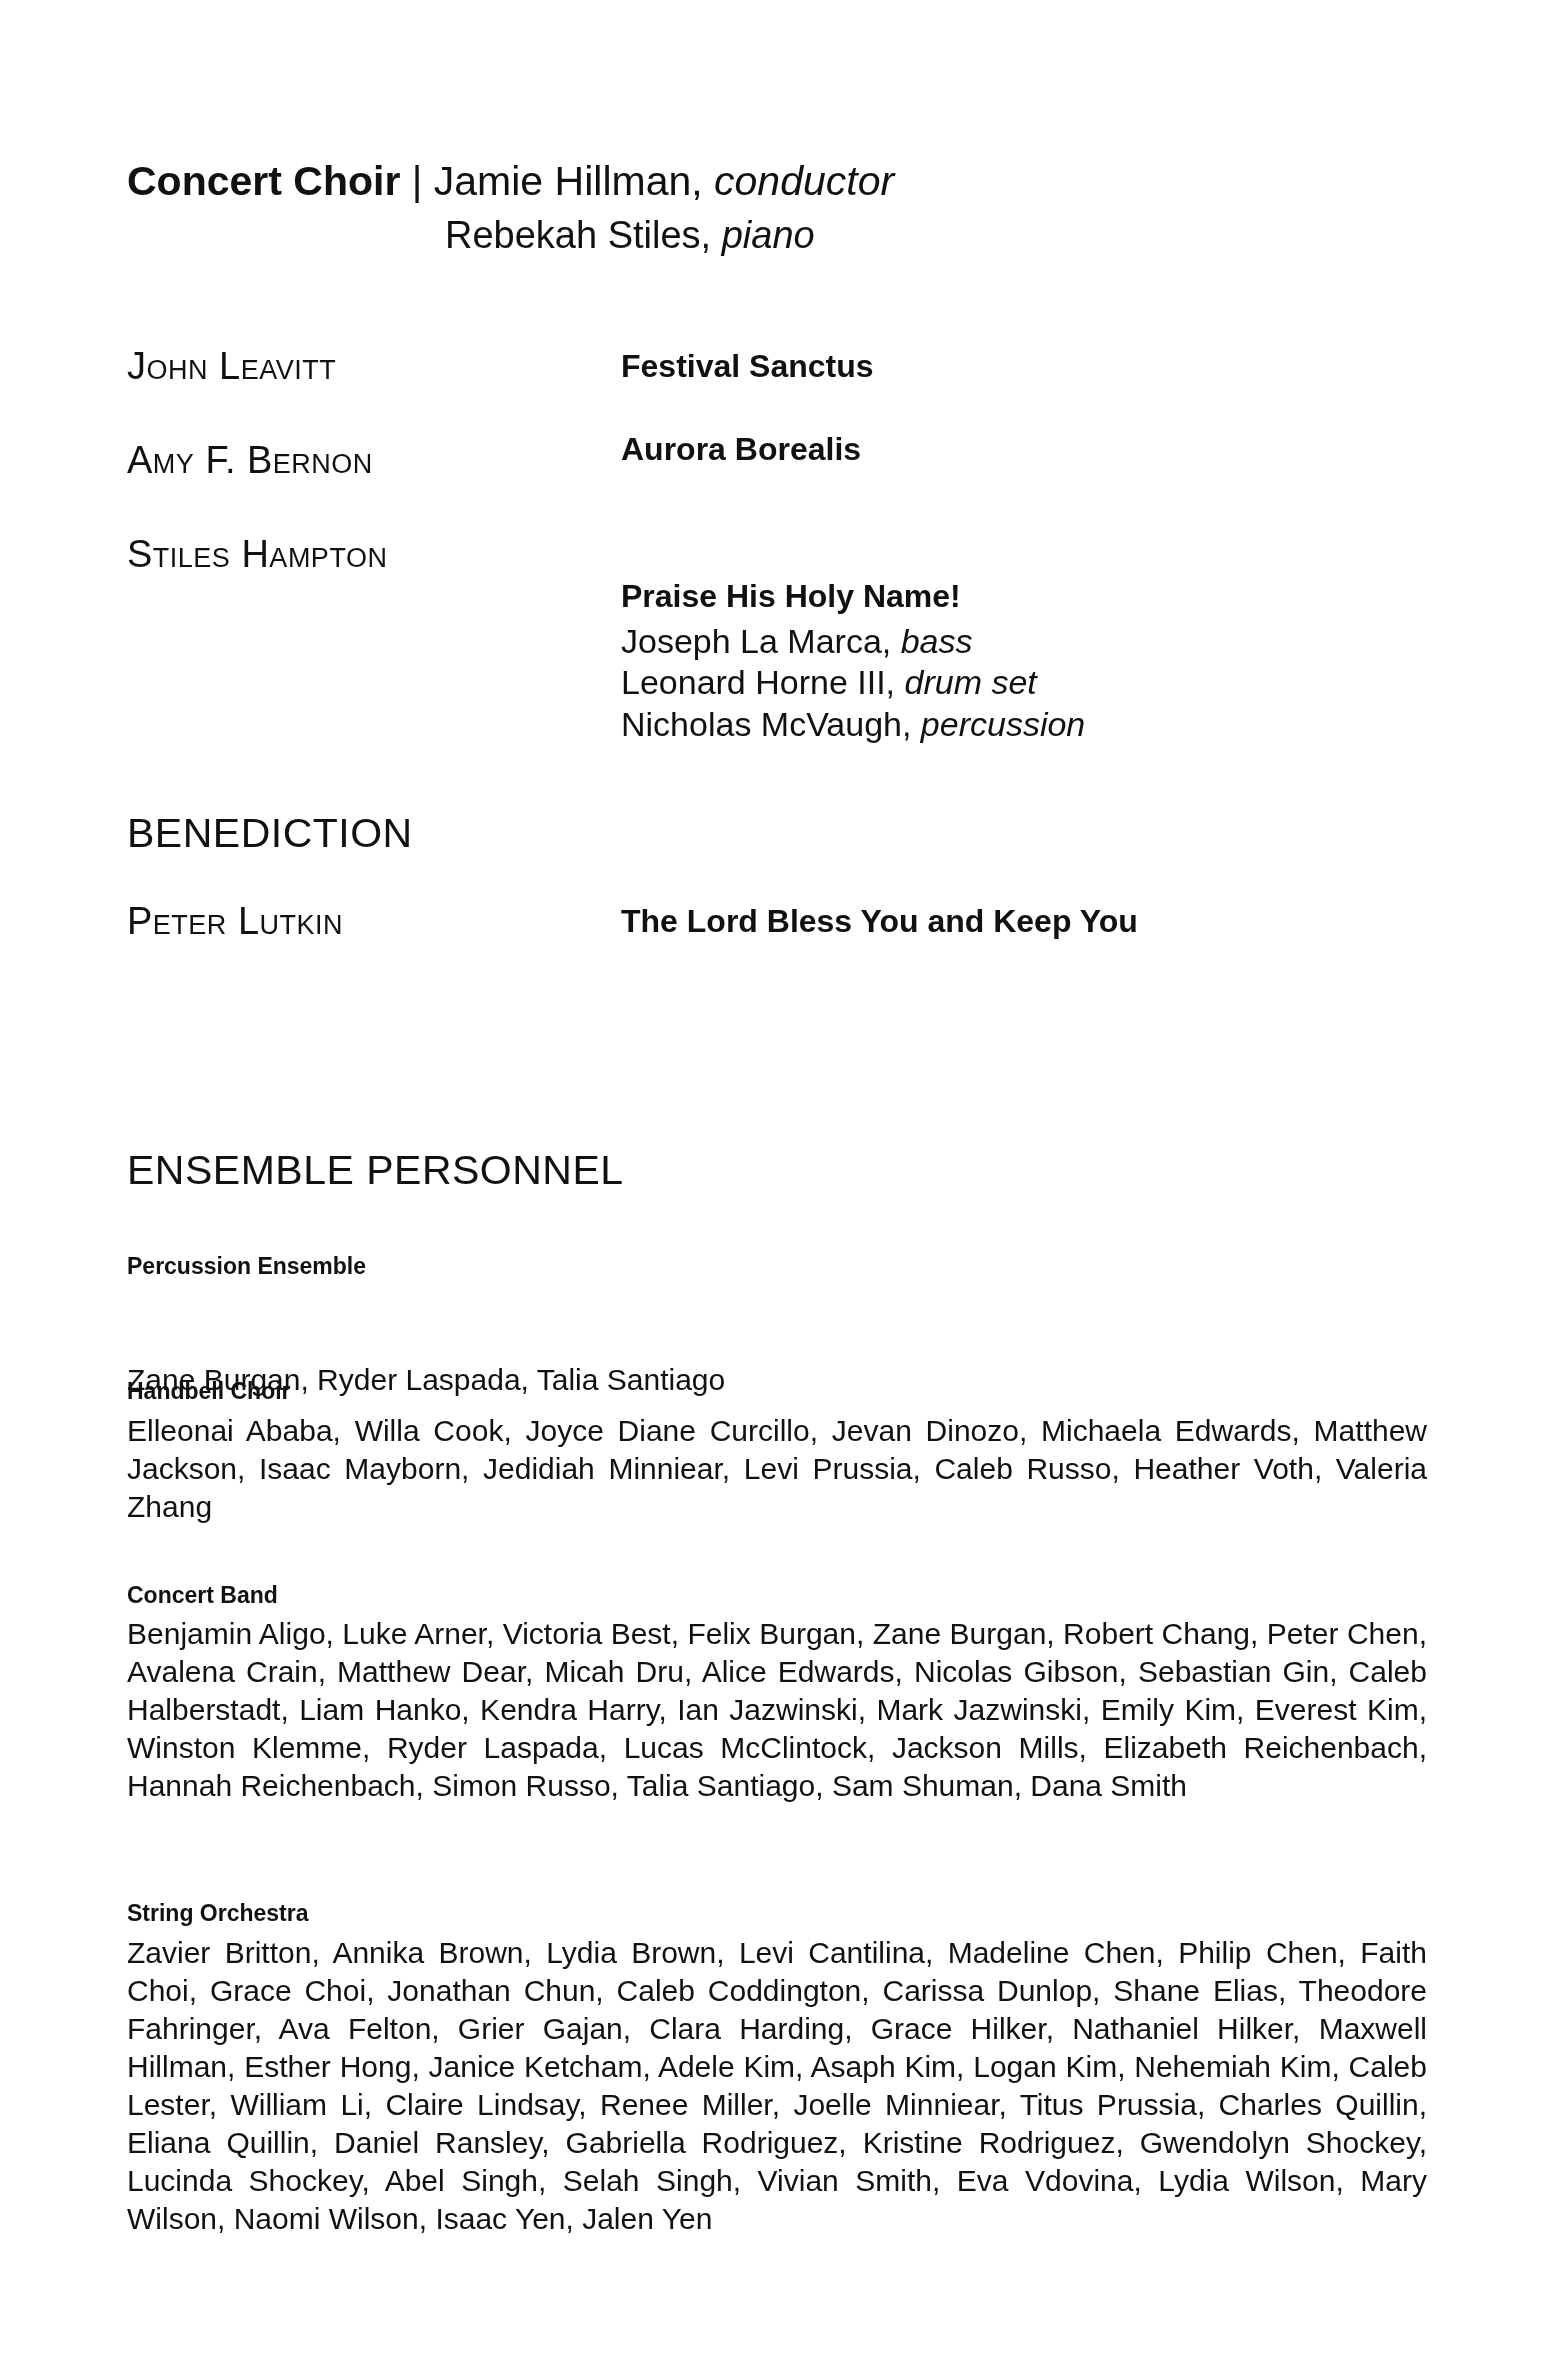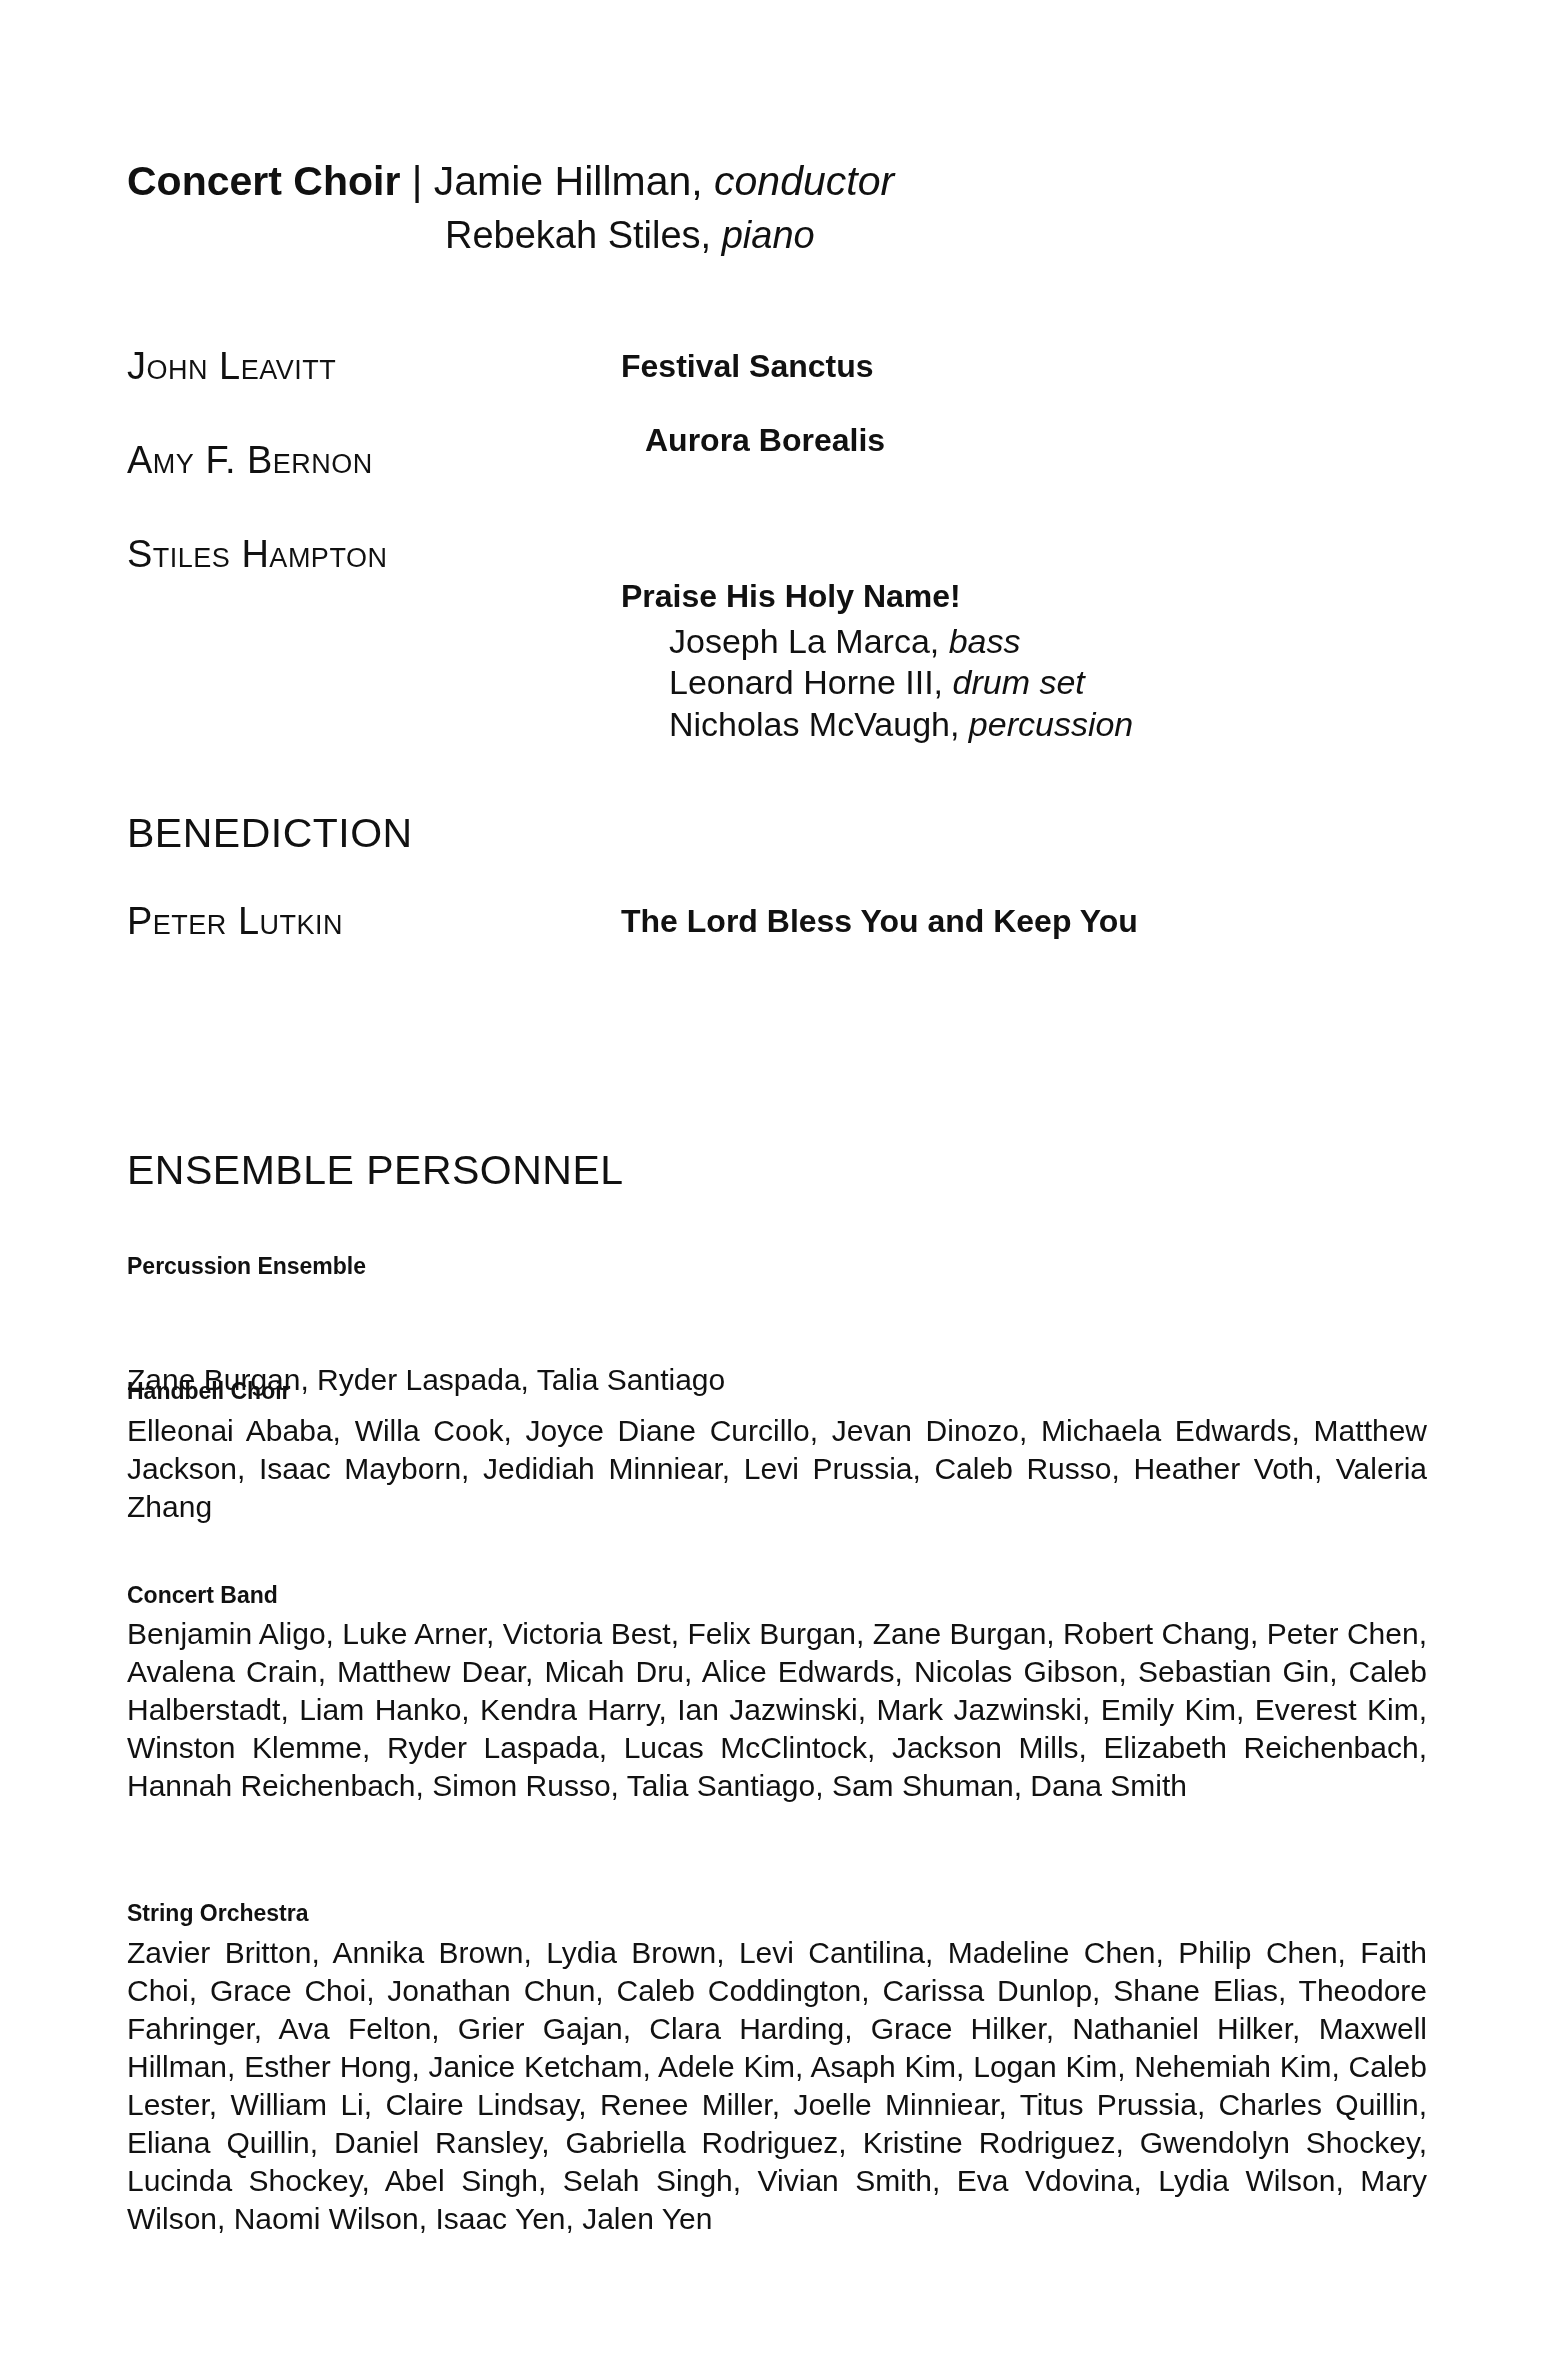--- a/index.html
+++ b/index.html
@@ -7,40 +7,40 @@
          font-family:"Liberation Sans", sans-serif; }
   .abs { position:absolute; }
   .hdr1 { left:127px; top:158px; font-size:41px; line-height:47px; white-space:nowrap; }
   .hdr1 .b { font-weight:bold; }
   .hdr1 .sep { font-weight:normal; }
   .hdr2 { left:445px; top:212px; font-size:38px; line-height:47px; white-space:nowrap; }
   .it { font-style:italic;text-align:center; }
   .composer { left:127px; font-family:Liberation Sans, sans-serif; font-variant:small-caps;
               font-size:38px; line-height:47px; letter-spacing:0.5px; white-space:nowrap;text-align:center; }
   .title { left:621px; font-weight:bold; font-size:32px; line-height:47px; white-space:nowrap; }
-  .perf { left:621px; font-size:34px; line-height:42px; white-space:nowrap;margin-left:48px; }
+  .perf { left:621px; font-size:34px; line-height:42px; white-space:nowrap; }
   .section { left:127px; font-size:41px; line-height:47px; letter-spacing:0.5px; white-space:nowrap; }
   .ens-title { left:127px; font-weight:bold; font-size:23px; line-height:38px; white-space:nowrap; }
   .ens-names { left:127px; width:1300px; font-size:30px; line-height:38px; text-align:justify; }
 </style>
 </head>
 <body>
 
 <div class="abs hdr1">
   <span class="b">Concert Choir</span><span class="sep"> | </span><span>Jamie Hillman, </span><span class="it">conductor</span>
 </div>
 <div class="abs hdr2">
   <span>Rebekah Stiles, </span><span class="it">piano</span>
 </div>
 
 <div class="abs composer" style="top:343px;">John Leavitt</div>
 <div class="abs title" style="top:343px;">Festival Sanctus</div>
 
 <div class="abs composer" style="top:437px;">Amy F. Bernon</div>
-<div class="abs title" style="top:417px;margin-left:24px;">Aurora Borealis</div>
+<div class="abs title" style="top:426px;">Aurora Borealis</div>
 
 <div class="abs composer" style="top:531px;">Stiles Hampton</div>
 <div class="abs title" style="top:531px;margin-top:42px;">Praise His Holy Name!</div>
 
 <div class="abs perf" style="top:620px;">
   <span>Joseph La Marca, </span><span class="it">bass</span>
 </div>
 <div class="abs perf" style="top:661px;">
   <span>Leonard Horne III, </span><span class="it">drum set</span>
 </div>

